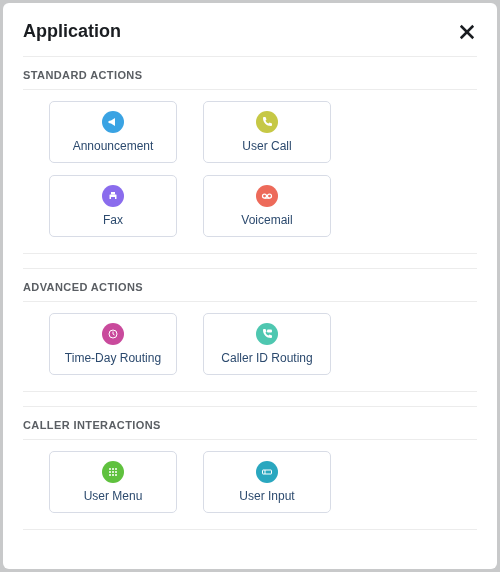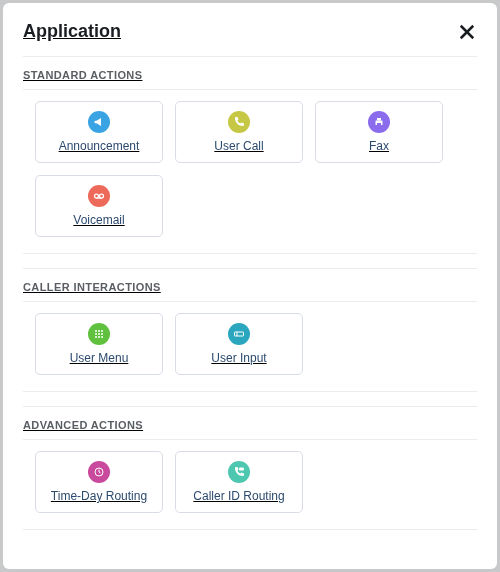--- a/index.html
+++ b/index.html
@@ -9,21 +9,20 @@
     background: #c8c9ca;
     padding: 3px;
   }
   .panel {
     background: #fff;
     border-radius: 6px;
     width: 100%;
     height: 100%;
     padding: 0 20px 10px 20px;
     overflow: hidden;
-    text-decoration: underline;
   }
   .header {
     display: flex;
     align-items: center;
     justify-content: space-between;
     padding: 18px 0 14px 0;
   }
   .title {
     font-size: 18px;
     font-weight: 600;
@@ -62,20 +61,21 @@
     height: 62px;
     border: 1px solid #d8dce6;
     border-radius: 5px;
     display: flex;
     flex-direction: column;
     align-items: center;
     justify-content: center;
     gap: 6px;
     cursor: pointer;
     background: #fff;
+    margin-left: 14px;
   }
   .card-label {
     font-size: 12px;
     color: #2c4a6e;
   }
   .icon-circle {
     width: 22px; height: 22px;
     border-radius: 50%;
     display: flex; align-items: center; justify-content: center;
   }
@@ -148,20 +148,47 @@
             </svg>
         </div>
         <div class="card-label">Voicemail</div>
       </div>
 
 
     </div>
   </div>
 
   <div class="section">
+    <div class="section-header">ADVANCED ACTIONS</div>
+    <div class="grid">
+
+      <div class="card">
+        <div class="icon-circle c-pink">
+          <svg viewBox="0 0 24 24" fill="none" stroke="#fff" stroke-width="2">
+              <circle cx="12" cy="12" r="8"></circle>
+              <path d="M12 7v5l3 2"></path>
+            </svg>
+        </div>
+        <div class="card-label">Time-Day Routing</div>
+      </div>
+
+      <div class="card">
+        <div class="icon-circle c-mint">
+          <svg viewBox="0 0 24 24" fill="#fff">
+              <path d="M6 2c-1 0-2 1-2 2 0 9 7 16 16 16 1 0 2-1 2-2v-3l-5-2-2 2c-3-1-5-3-6-6l2-2-2-5H6z"></path>
+              <rect x="12" y="3" width="10" height="6" rx="2" fill="#fff"></rect>
+            </svg>
+        </div>
+        <div class="card-label">Caller ID Routing</div>
+      </div>
+
+    </div>
+  </div>
+
+  <div class="section">
     <div class="section-header">CALLER INTERACTIONS</div>
     <div class="grid">
 
       <div class="card">
         <div class="icon-circle c-green">
           <svg viewBox="0 0 24 24" fill="#fff">
               <circle cx="6" cy="6" r="2"></circle>
               <circle cx="12" cy="6" r="2"></circle>
               <circle cx="18" cy="6" r="2"></circle>
               <circle cx="6" cy="12" r="2"></circle>
@@ -181,40 +208,13 @@
               <rect x="3" y="8" width="18" height="8" rx="1"></rect>
               <line x1="8" y1="8" x2="8" y2="16"></line>
             </svg>
         </div>
         <div class="card-label">User Input</div>
       </div>
 
     </div>
   </div>
 
-  <div class="section">
-    <div class="section-header">ADVANCED ACTIONS</div>
-    <div class="grid">
-
-      <div class="card">
-        <div class="icon-circle c-pink">
-          <svg viewBox="0 0 24 24" fill="none" stroke="#fff" stroke-width="2">
-              <circle cx="12" cy="12" r="8"></circle>
-              <path d="M12 7v5l3 2"></path>
-            </svg>
-        </div>
-        <div class="card-label">Time-Day Routing</div>
-      </div>
-
-      <div class="card">
-        <div class="icon-circle c-mint">
-          <svg viewBox="0 0 24 24" fill="#fff">
-              <path d="M6 2c-1 0-2 1-2 2 0 9 7 16 16 16 1 0 2-1 2-2v-3l-5-2-2 2c-3-1-5-3-6-6l2-2-2-5H6z"></path>
-              <rect x="12" y="3" width="10" height="6" rx="2" fill="#fff"></rect>
-            </svg>
-        </div>
-        <div class="card-label">Caller ID Routing</div>
-      </div>
-
-    </div>
-  </div>
-
 </div>
 
 </body></html>

